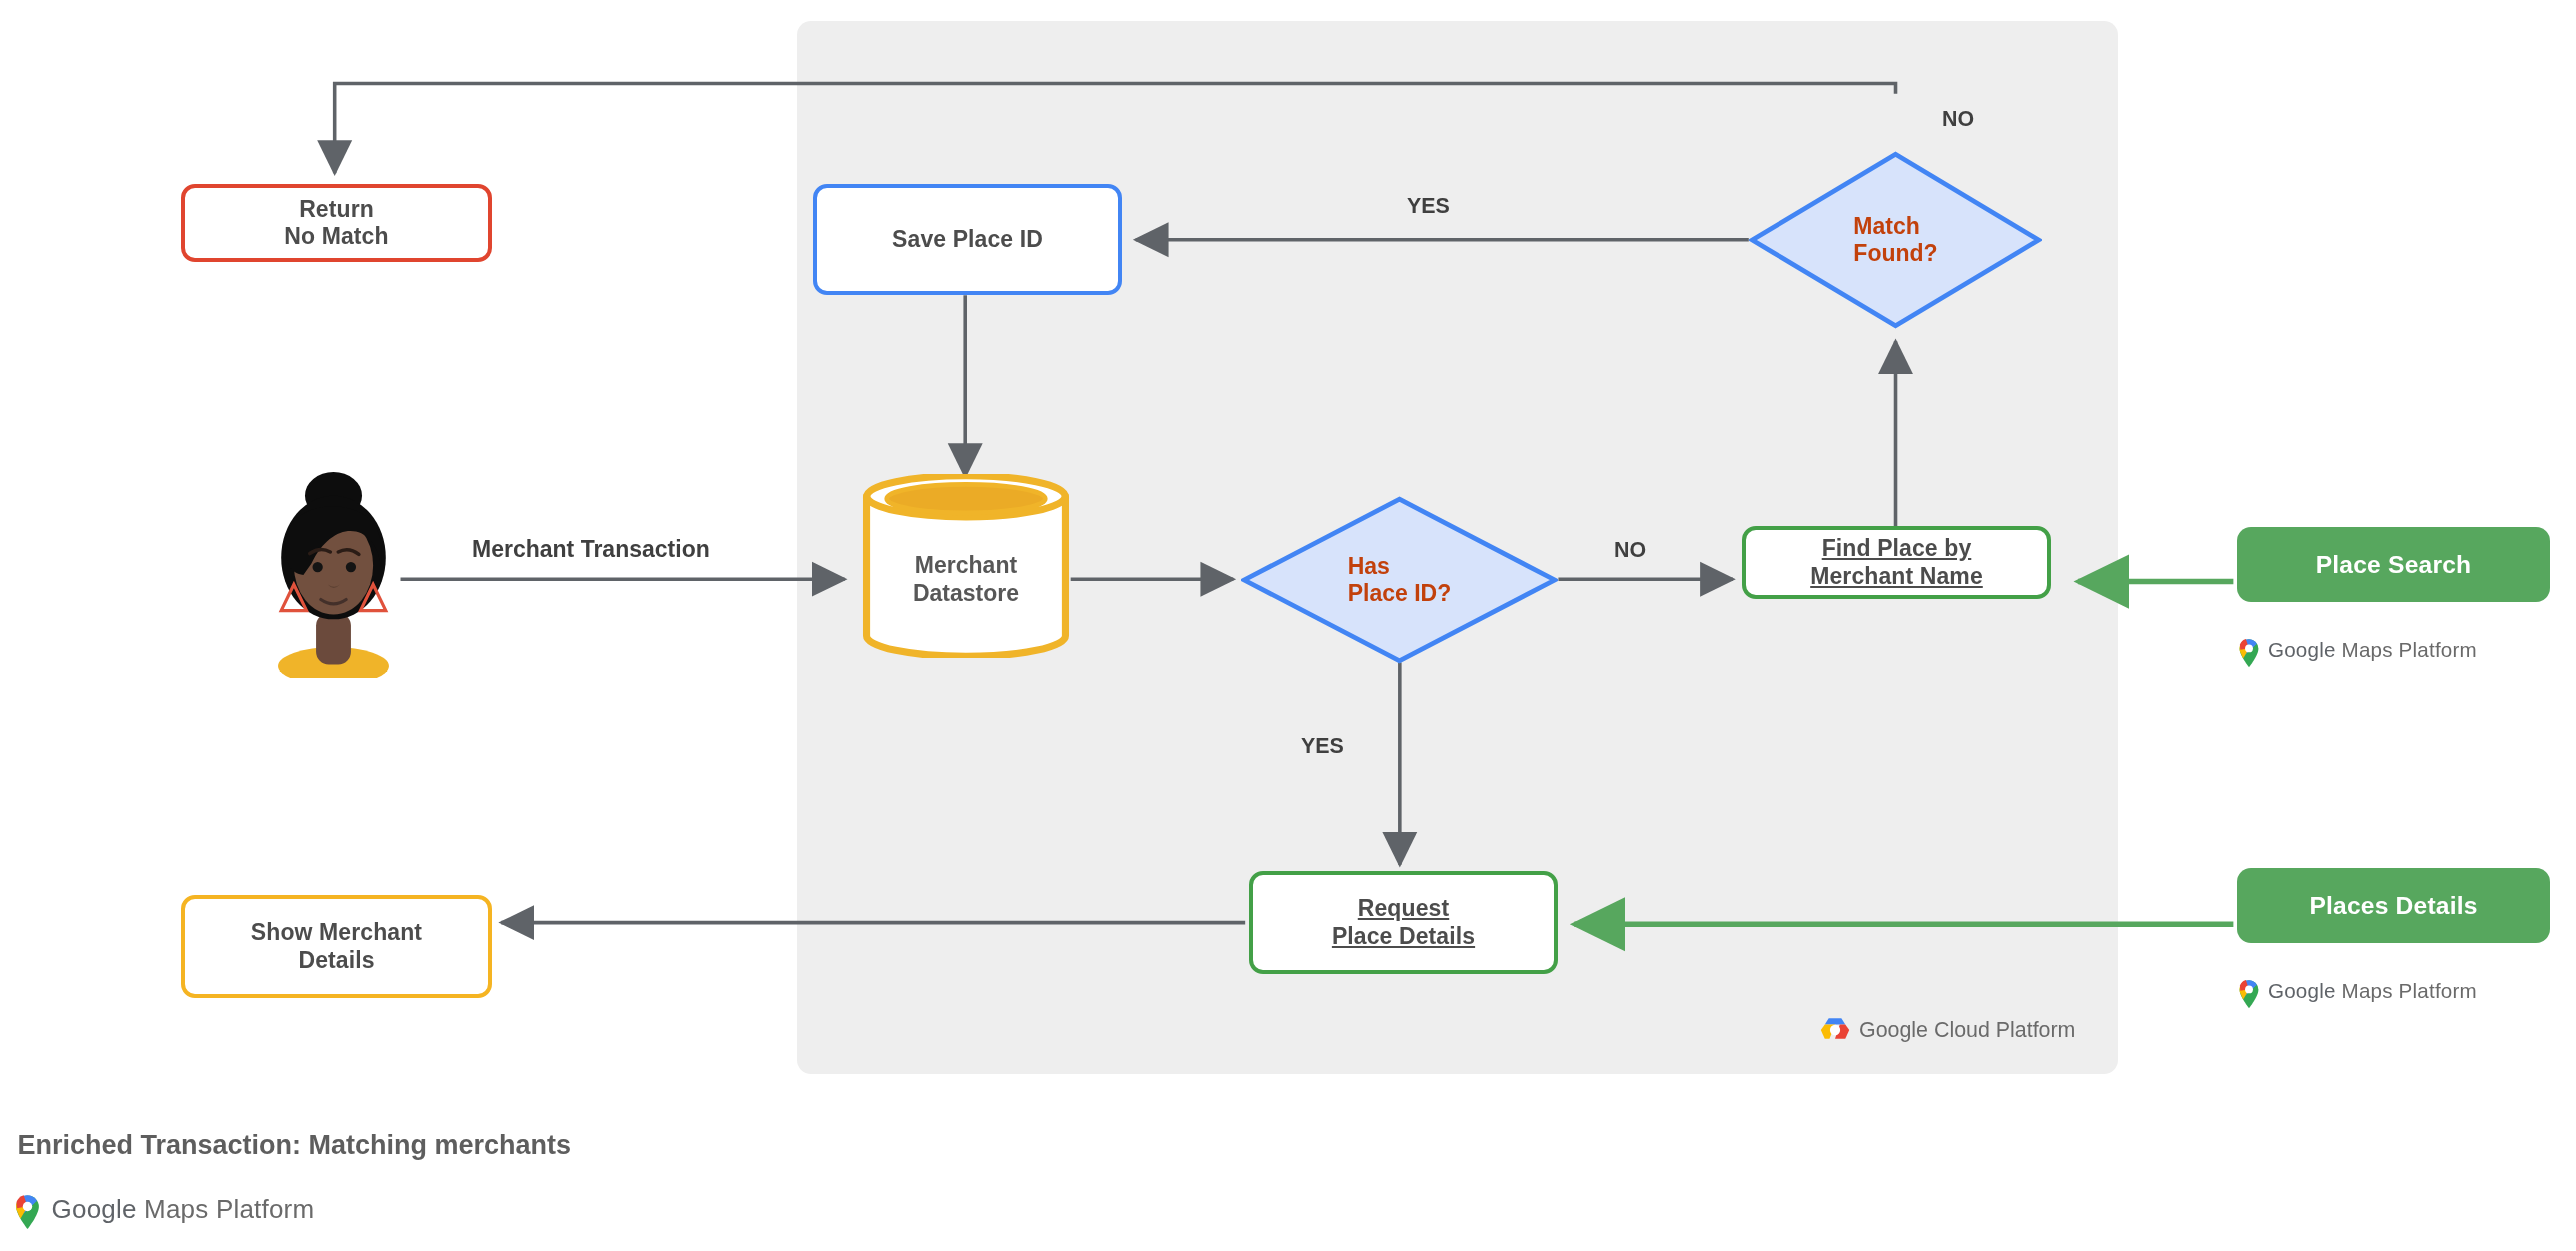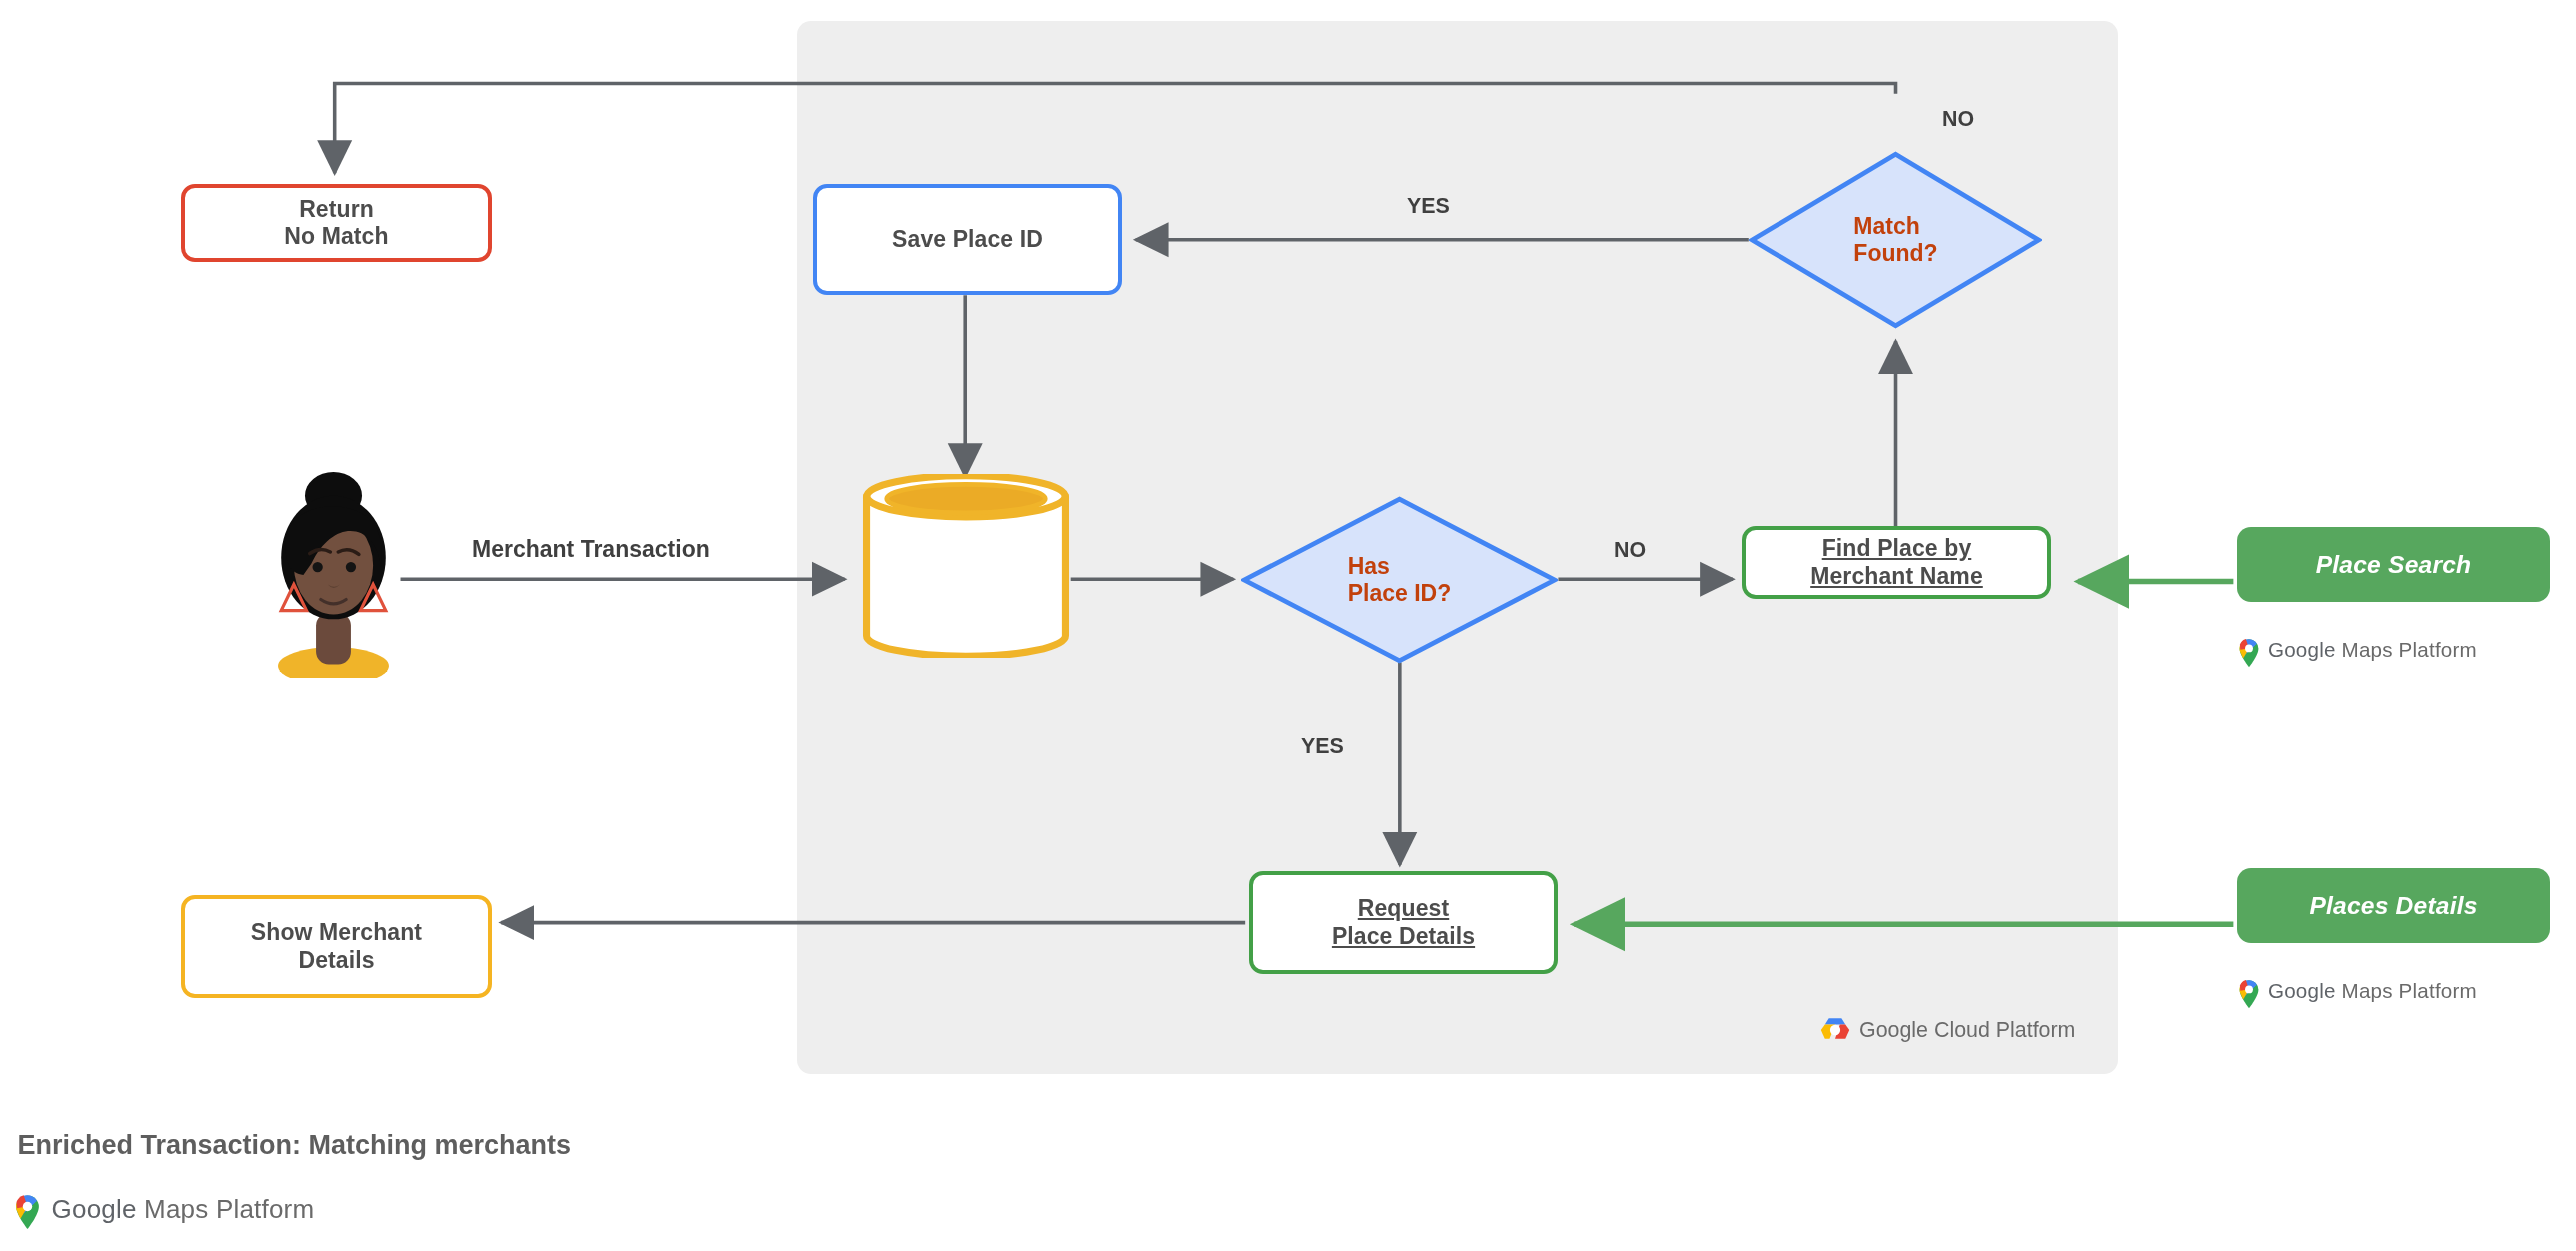--- a/index.html
+++ b/index.html
@@ -49,21 +49,21 @@
     position:absolute;left:0;top:27px;width:100%;height:calc(100% - 27px);
     display:flex;align-items:center;justify-content:center;
     text-align:center;font-weight:700;line-height:1.18;
     color:#575757;white-space:pre-line;
   }
 
   
   .prod-btn{
     box-sizing:border-box;background:#57a75e;color:#ffffff;
     display:flex;align-items:center;justify-content:center;
-    font-weight:700;text-align:center;letter-spacing:0.2px;font-style:italic;
+    font-weight:700;text-align:center;letter-spacing:0.2px;
   }
 
   
   .edge-label{
     position:absolute;font-weight:700;color:#3f3f3f;
     white-space:nowrap;
   }
 
   
   .gmp-logo{position:absolute;display:flex;align-items:flex-start;gap:8px;}
@@ -175,20 +175,22 @@
     <div class="dlabel" style="font-size:23px;">Match
 Found?</div>
   </div>
 
   <div class="cyl-wrap" style="left:861px;top:474px;width:210px;height:184px;">
     <svg width="210" height="184" viewBox="0 0 265 232" xmlns="http://www.w3.org/2000/svg">
       <path d="M7 28 L7 204 A 125 26 0 0 0 258 204 L258 28 Z" fill="#ffffff" stroke="#f0b429" stroke-width="9" stroke-linejoin="round"></path>
       <ellipse cx="132.5" cy="28" rx="125" ry="26" fill="#ffffff" stroke="#f0b429" stroke-width="9"></ellipse>
       <ellipse cx="132.5" cy="31" rx="100" ry="18" fill="#ebab26" stroke="#f0b429" stroke-width="6"></ellipse>
     </svg>
+    <div class="clabel" style="font-size:23px;">Merchant
+Datastore</div>
   </div>
 
   <div class="diamond-wrap" style="left:1241px;top:496px;width:317px;height:168px;">
     <svg width="317" height="168" viewBox="0 0 400 212" xmlns="http://www.w3.org/2000/svg">
       <polygon points="200,4 396,106 200,208 4,106" fill="#d7e3fb" stroke="#4285f4" stroke-width="6"></polygon>
     </svg>
     <div class="dlabel" style="font-size:23px;">Has
 Place ID?</div>
   </div>
 

